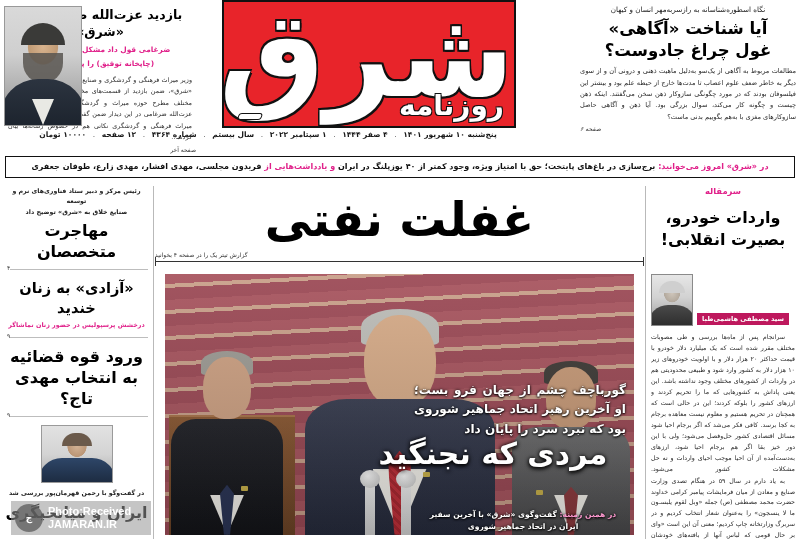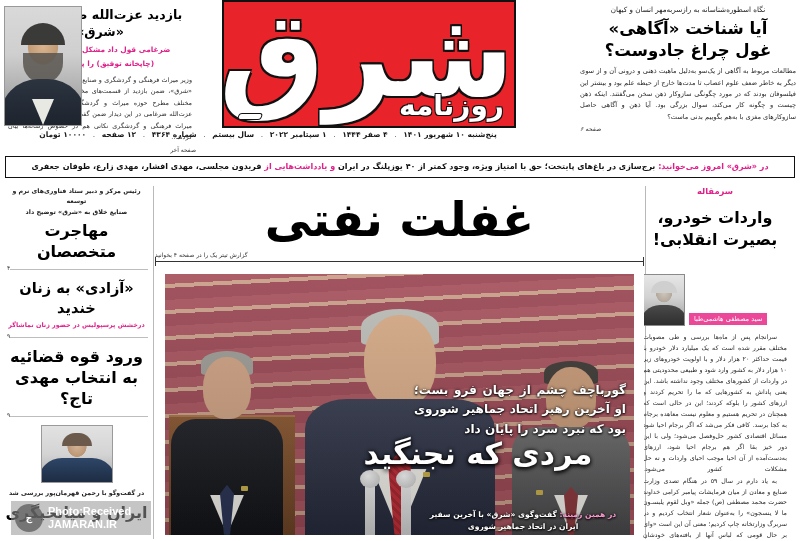--- a/index.html
+++ b/index.html
@@ -241,21 +241,21 @@
     top: 0; bottom: 0;
     width: 1px;
     background: #b9b9b9;
   }
   .vrule.a { right: 149px; }
   .vrule.b { left: 148px; }
 
   
   .col-right {
     position: absolute;
-    top: 0; right: 8px;
+    top: 0; right: 0;
     width: 144px;
     height: 100%;
     direction: rtl;
   }
   .sarmaghale {
     font-size: 8.4px;
     font-weight: 700;
     color: #e0218a;
     letter-spacing: 2.4px;
     text-align: center;
@@ -294,24 +294,24 @@
     border-radius: 20px 20px 0 0;
   }
   .ed-portrait .p-hair {
     position: absolute; top: 6px; left: 50%;
     transform: translateX(-50%);
     width: 26px; height: 12px;
     background: #cfcfcf;
     border-radius: 13px 13px 0 0;
   }
   .ed-author {
-    background: #ec4899;
+    background: #be185d;
     color: #fff;
     font-size: 6.6px;
-    font-weight: 400;
+    font-weight: 700;
     padding: 2px 5px;
     white-space: nowrap;
     margin-bottom: 1px;
   }
   .ed-body {
     font-size: 6.3px;
     line-height: 1.74;
     color: #2a2a2a;
     text-align: justify;
     text-align-last: justify;
@@ -589,21 +589,21 @@
     font-size: 12px;
     font-weight: 700;
     color: #ffffff;
     line-height: 1.62;
     text-align: justify;
     text-shadow: 0 0 3px rgba(0,0,0,.95), 0 1px 2px rgba(0,0,0,.9);
   }
   .ph-head {
     position: absolute;
     top: 168px;
-    right: 16px;
+    right: 1px;
     width: 300px;
     text-align: center;
     font-size: 30px;
     font-weight: 700;
     color: #ffffff;
     line-height: 1.1;
     text-shadow: 0 0 4px rgba(0,0,0,.95), 0 2px 4px rgba(0,0,0,.95);
   }
   .ph-sub {
     position: absolute;

